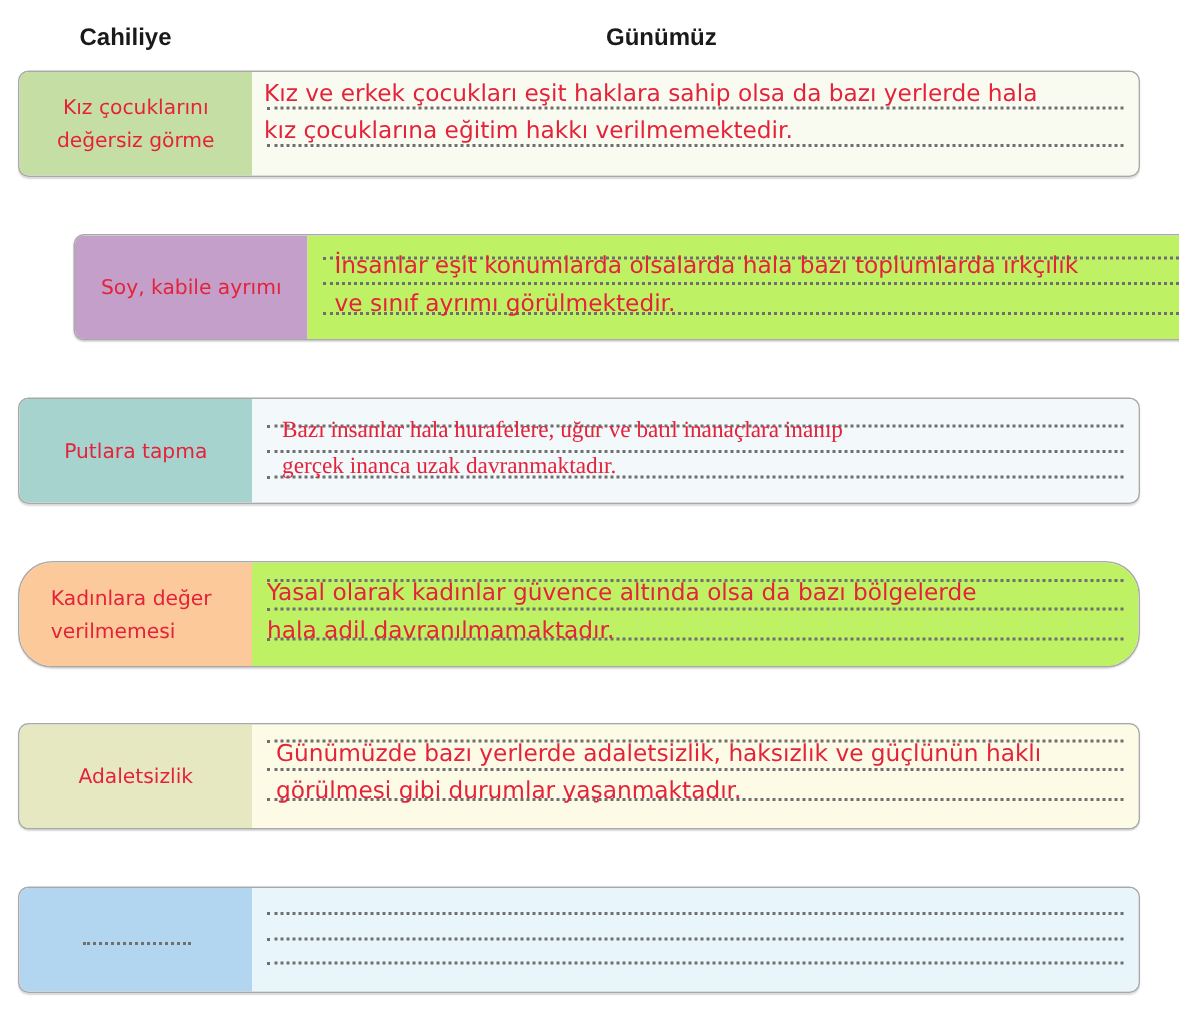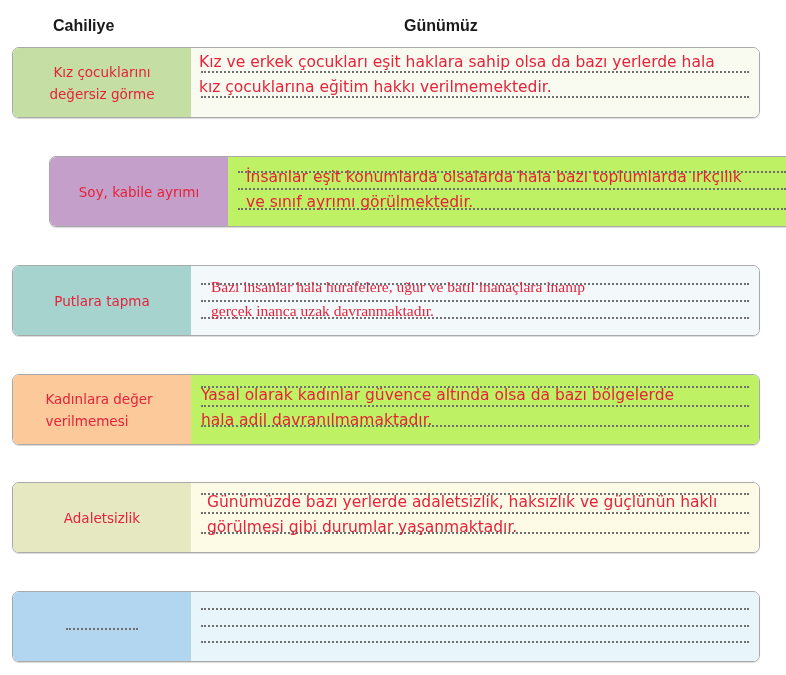--- a/index.html
+++ b/index.html
@@ -3,21 +3,21 @@
 <meta charset="utf-8">
 <style>
   html, body { margin:0; padding:0; background:#ffffff; }
   body { width:786px; height:675px; position:relative; overflow:hidden;
          font-family:"DejaVu Sans", sans-serif; }
   .hdr { position:absolute; top:17px; font-family:"Liberation Sans", sans-serif;
          font-weight:bold; font-size:16px; color:#1a1a1a; }
   .row { position:absolute; left:12px; width:746px; height:69px;
          border:1px solid #a9a9a9; border-radius:7px; overflow:hidden;
          box-shadow:0 1px 1px rgba(0,0,0,0.15); display:flex; }
-  .left { width:178px; flex:none; display:flex; align-items:center; justify-content:center;
+  .left { width:155px; flex:none; display:flex; align-items:center; justify-content:center;
           text-align:center; color:#e4233b; font-size:13.5px; line-height:22px; }
   .left .lbl { display:inline-block; }
   .right { flex:1; position:relative; }
   .dots { position:absolute; left:10px; right:10px; height:0;
           border-bottom:2px dotted #6f6f6f; }
   .ans { position:absolute; left:8px; right:10px; top:2px;
          color:#e4233b; font-size:15.5px; line-height:25px; white-space:nowrap; }
   .ans span { display:block; }
   .blank-left { width:72px; border-bottom:2px dotted #6f6f6f; height:0; }
 </style>
@@ -67,21 +67,21 @@
     <div class="dots" style="top:17px;"></div>
     <div class="dots" style="top:34px;"></div>
     <div class="dots" style="top:51px;"></div>
     <div class="ans" style="left:20px;top:9px;line-height:24px;">
       <span>Bazı insanlar hala hurafelere, uğur ve batıl inanaçlara inanıp</span>
       <span>gerçek inanca uzak davranmaktadır.</span>
     </div>
   </div>
 </div>
 
-<div class="row" style="top:374px;">
+<div class="row" style="top:374px;border-radius:23px;">
   <div class="left" style="background:#fbc99a;">
     <div style="text-align:left;margin-left:-6px;">
       <span class="lbl">Kadınlara değer</span><br>
       <span class="lbl">verilmemesi</span>
     </div>
   </div>
   <div class="right" style="background:#bef264;padding-left:20px;">
     <div class="dots" style="top:11px;"></div>
     <div class="dots" style="top:30px;"></div>
     <div class="dots" style="top:50px;"></div>

